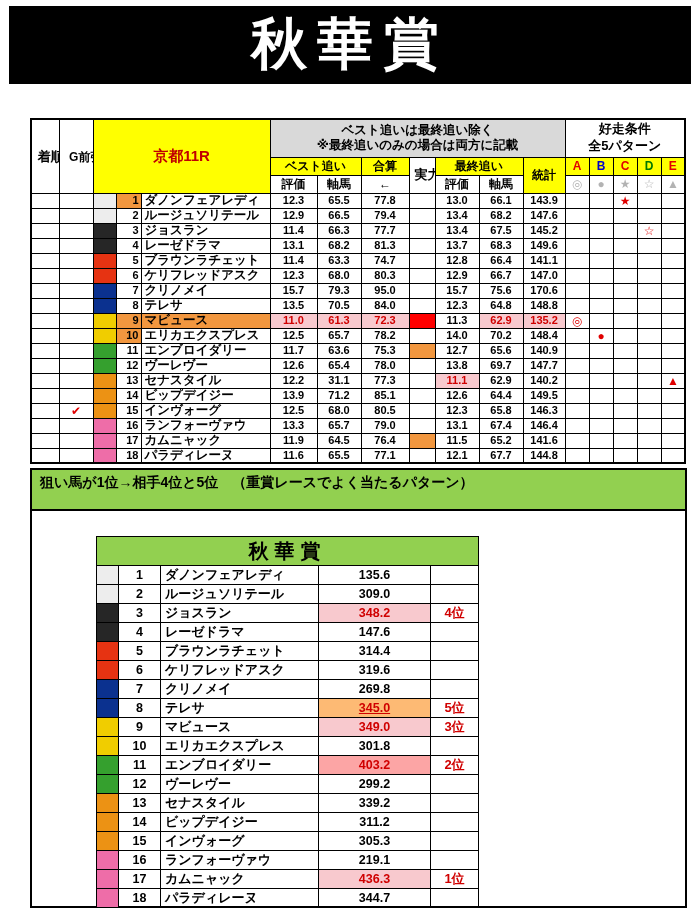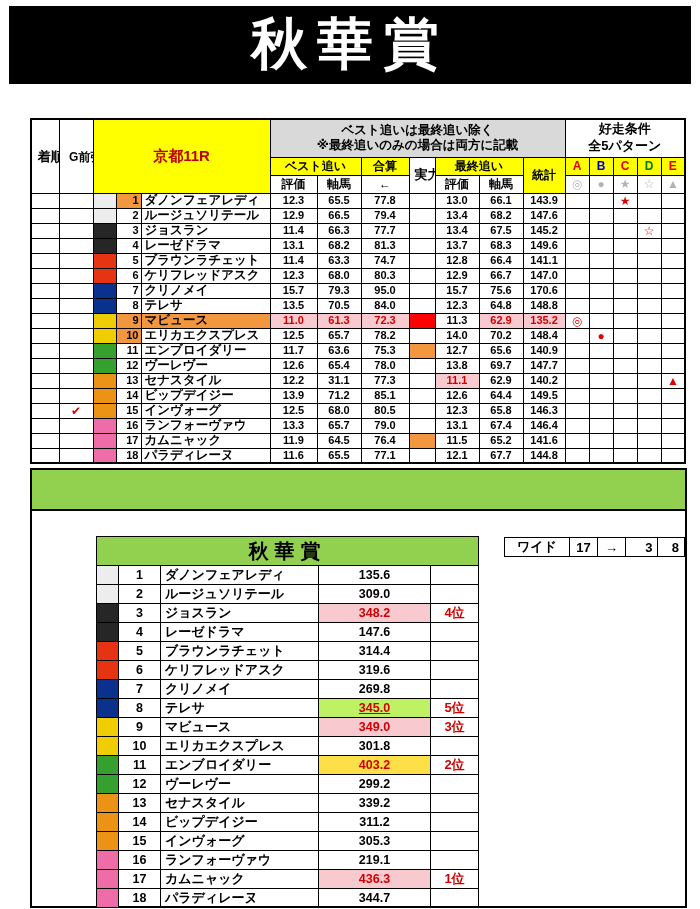--- a/index.html
+++ b/index.html
@@ -449,33 +449,23 @@
         <td class="mark" style="color: rgb(224, 0, 0);"></td>
         <td class="mark" style="color: rgb(224, 0, 0);"></td>
         <td class="mark" style="color: rgb(224, 0, 0);"></td>
         <td class="mark" style="color: rgb(224, 0, 0);"></td>
       </tr>
     </tbody>
 </table>
 
 <div class="bottombox">
   <div class="greenbanner">
+    <div>狙い馬が1位→相手4位と5位　（重賞レースでよく当たるパターン）</div>
   </div>
 
-  <table class="widebox">
-    <tbody>
-        <tr>
-      <td style="width:66px">ワイド</td>
-      <td style="width:26px">17</td>
-      <td style="width:26px;border-left:none">→</td>
-      <td style="width:30px" class="numr">3</td>
-      <td style="width:22px;border-left:none" class="numr">8</td>
-    </tr>
-  </tbody>
-    </table>
 
   <table class="bottable">
     <colgroup>
       <col style="width:22px">
         <col style="width:42px">
         <col style="width:158px">
         <col style="width:112px">
         <col style="width:48px">
     </colgroup>
     <thead>
@@ -530,42 +520,42 @@
           <td style="background: rgb(11, 49, 143);"></td>
           <td>7</td>
           <td class="namecell">クリノメイ</td>
           <td>269.8</td>
           <td class="rank"></td>
         </tr>
         <tr>
           <td style="background: rgb(11, 49, 143);"></td>
           <td>8</td>
           <td class="namecell">テレサ</td>
-          <td style="background: #bef264; color: rgb(208, 0, 0); text-decoration: underline;">345.0</td>
+          <td style="background: #fdba74; color: rgb(208, 0, 0); text-decoration: underline;">345.0</td>
           <td class="rank">5位</td>
         </tr>
         <tr>
           <td style="background: rgb(240, 205, 0);"></td>
           <td>9</td>
           <td class="namecell">マビュース</td>
           <td style="background: rgb(248, 201, 206); color: rgb(208, 0, 0);">349.0</td>
           <td class="rank">3位</td>
         </tr>
         <tr>
           <td style="background: rgb(240, 205, 0);"></td>
           <td>10</td>
           <td class="namecell">エリカエクスプレス</td>
           <td>301.8</td>
           <td class="rank"></td>
         </tr>
         <tr>
           <td style="background: rgb(53, 160, 46);"></td>
           <td>11</td>
           <td class="namecell">エンブロイダリー</td>
-          <td style="background: #fde047; color: rgb(208, 0, 0);">403.2</td>
+          <td style="background: #fca5a5; color: rgb(208, 0, 0);">403.2</td>
           <td class="rank">2位</td>
         </tr>
         <tr>
           <td style="background: rgb(53, 160, 46);"></td>
           <td>12</td>
           <td class="namecell">ヴーレヴー</td>
           <td>299.2</td>
           <td class="rank"></td>
         </tr>
         <tr>

